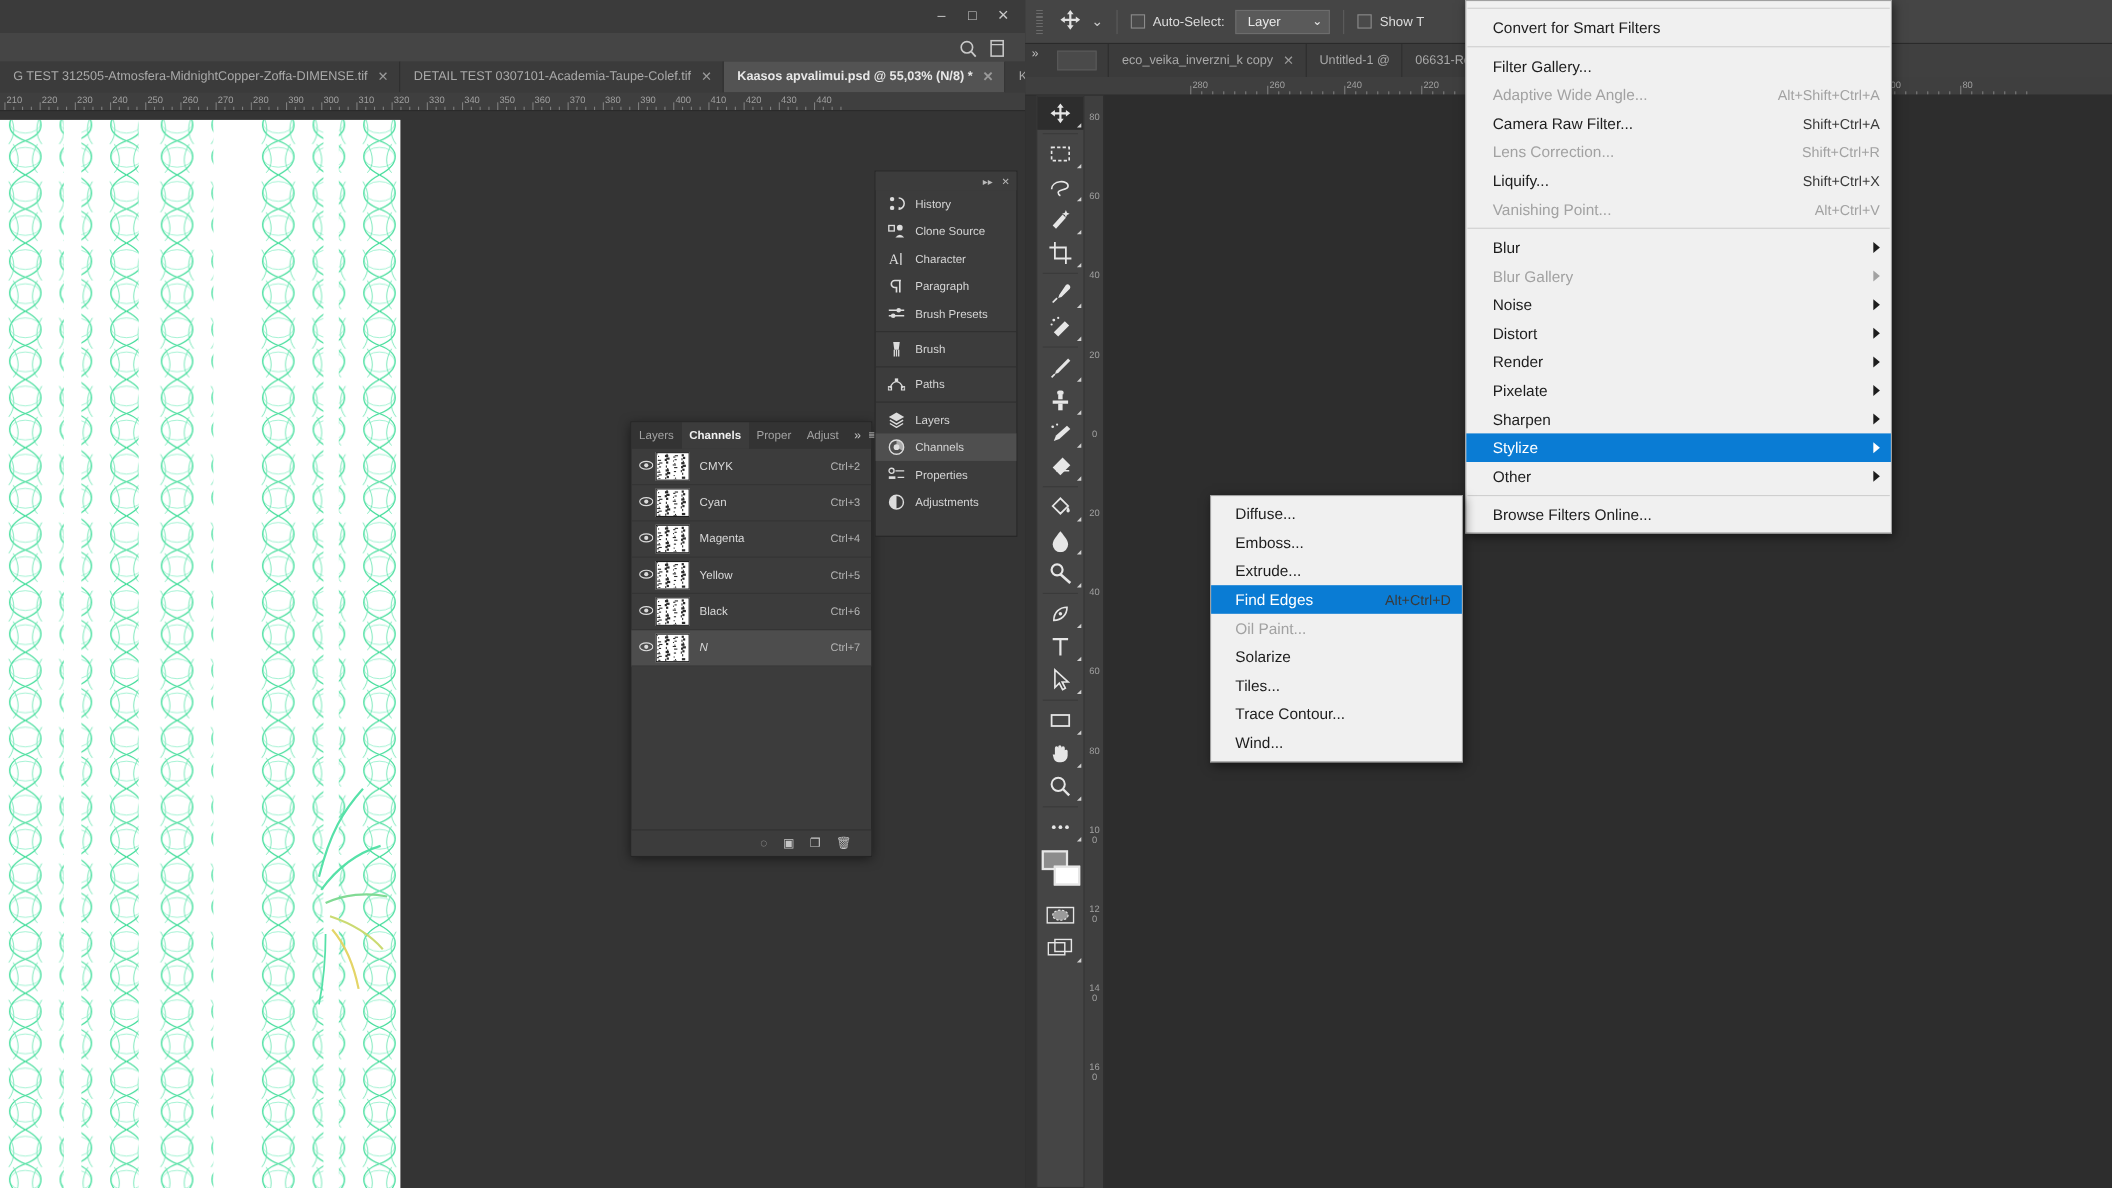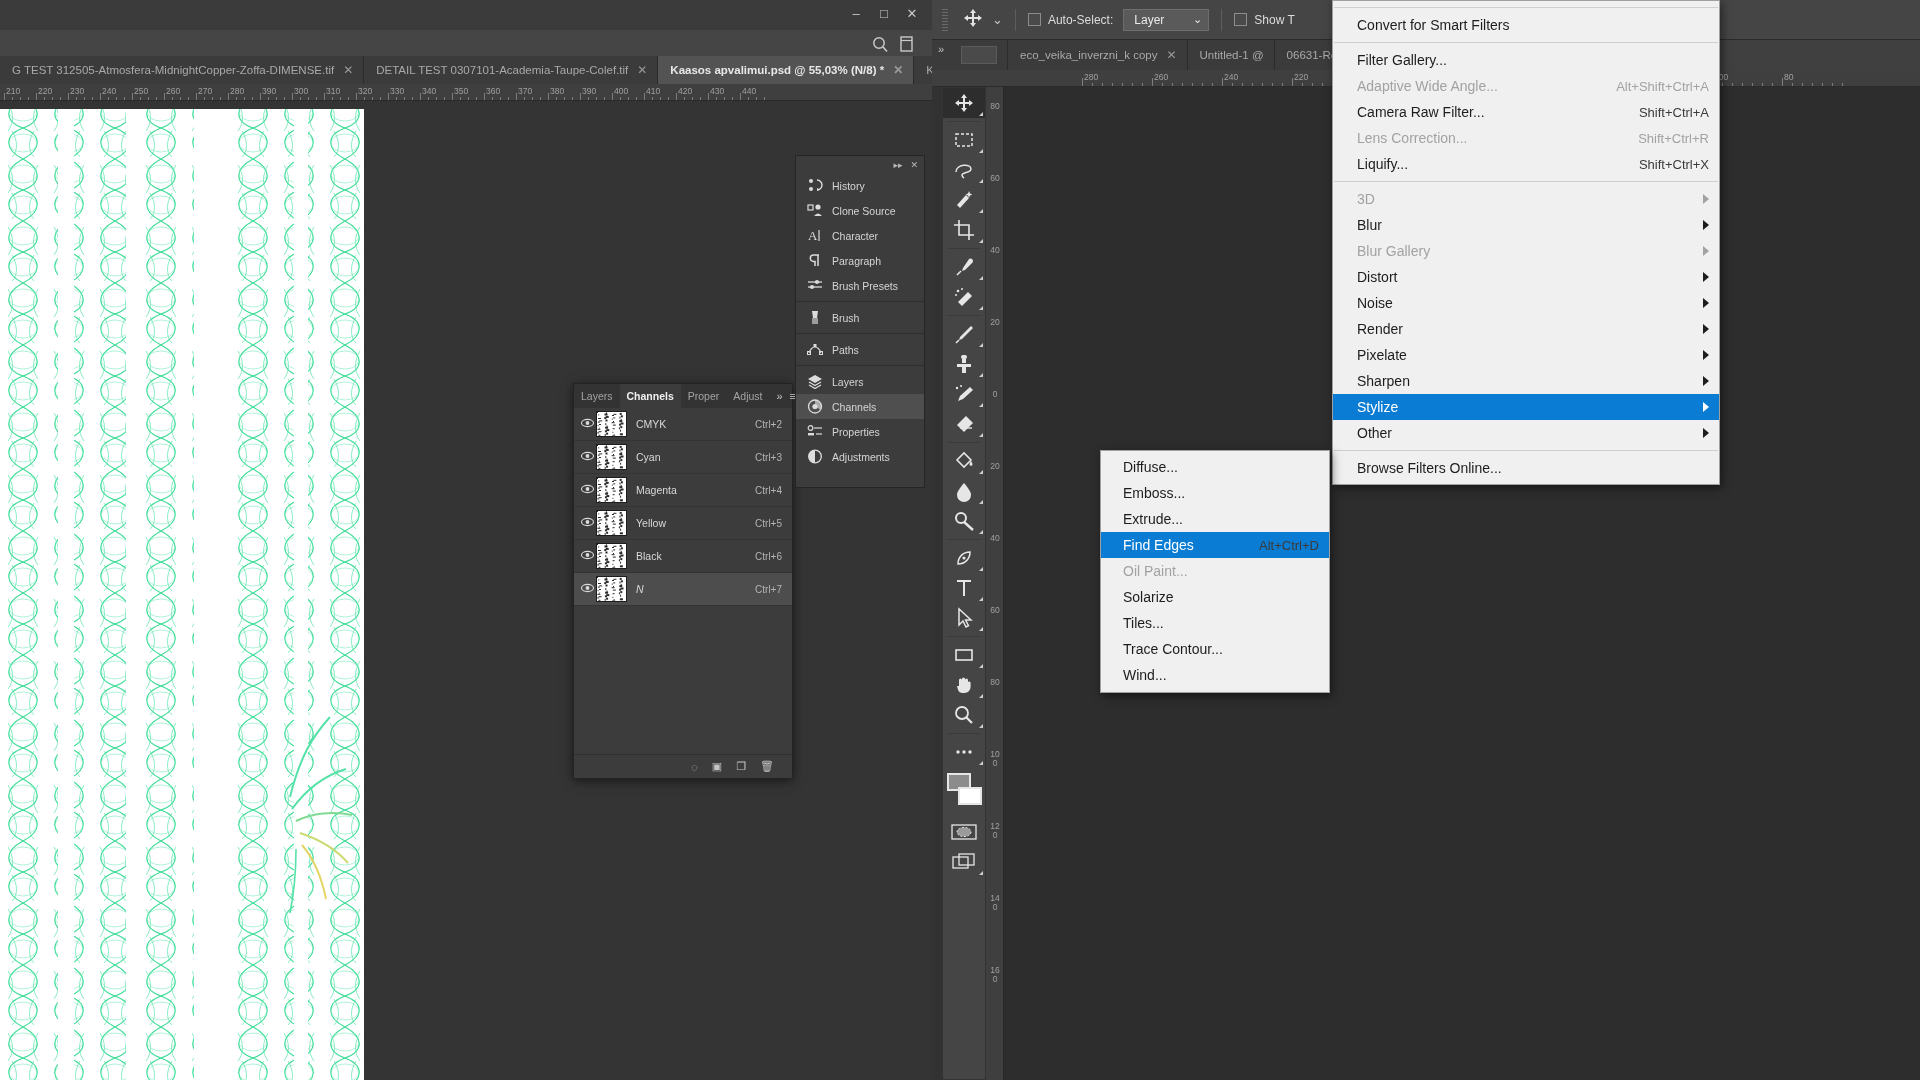--- a/index.html
+++ b/index.html
@@ -1176,39 +1176,39 @@
       <span class="mkey">Shift+Ctrl+A</span>
     </div>
     <div class="mi disabled">
       <span class="mlabel">Lens Correction...</span>
       <span class="mkey">Shift+Ctrl+R</span>
     </div>
     <div class="mi">
       <span class="mlabel">Liquify...</span>
       <span class="mkey">Shift+Ctrl+X</span>
     </div>
+    <div class="mi disabled">
+      <span class="mlabel">Vanishing Point...</span>
+      <span class="mkey">Alt+Ctrl+V</span>
+    </div>
     <div class="msep"></div>
-    <div class="mi disabled">
-      <span class="mlabel">3D</span>
-      <span class="marrow"></span>
-    </div>
     <div class="mi">
       <span class="mlabel">Blur</span>
       <span class="marrow"></span>
     </div>
     <div class="mi disabled">
       <span class="mlabel">Blur Gallery</span>
       <span class="marrow"></span>
     </div>
     <div class="mi">
+      <span class="mlabel">Noise</span>
+      <span class="marrow"></span>
+    </div>
+    <div class="mi">
       <span class="mlabel">Distort</span>
-      <span class="marrow"></span>
-    </div>
-    <div class="mi">
-      <span class="mlabel">Noise</span>
       <span class="marrow"></span>
     </div>
     <div class="mi">
       <span class="mlabel">Render</span>
       <span class="marrow"></span>
     </div>
     <div class="mi">
       <span class="mlabel">Pixelate</span>
       <span class="marrow"></span>
     </div>

